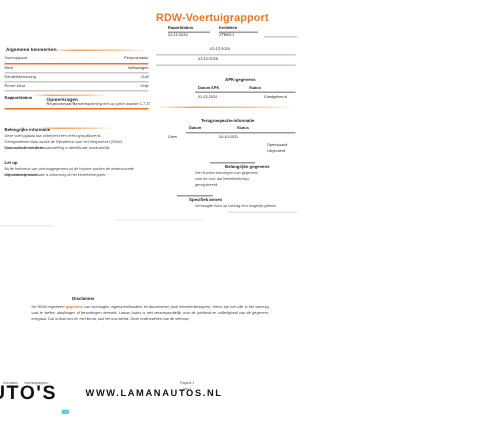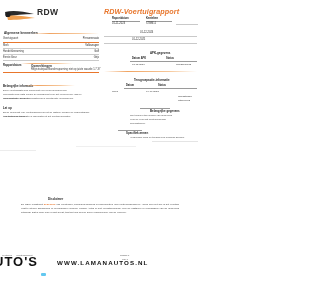--- a/index.html
+++ b/index.html
@@ -28,21 +28,21 @@
     position:absolute;left:0;top:4px;width:34px;height:13px;
   }
   .logo-text{
     position:absolute;left:33px;top:2px;
     font-size:8.5px;font-weight:700;letter-spacing:.3px;
     color:#2b2b2b;line-height:10px;
   }
   .doc-title{
     position:absolute;left:104px;top:7px;
     font-size:7.2px;font-weight:700;color:#e8762c;
-    letter-spacing:.1px;white-space:nowrap;font-style:italic;
+    letter-spacing:.1px;white-space:nowrap;
   }
 
   
   .rule-orange{position:absolute;height:1px;background:#e8762c;}
   .rule-grey{position:absolute;height:1px;background:#9a9a9a;}
   .rule-thin{position:absolute;height:1px;background:#c9c9c9;}
   .rule-fade{
     position:absolute;height:1px;
     background:linear-gradient(to right,rgba(232,118,44,0) 0%,#f0a463 25%,#f6c79a 70%,rgba(246,199,154,0) 100%);
   }
@@ -127,28 +127,20 @@
   }
   .foot-tiny{position:absolute;font-size:2.4px;color:#555;white-space:nowrap;}
 </style>
 </head>
 <body>
 
 <div class="page">
 
   <div class="hdr">
 
-    <div class="logo-wrap">
-      <svg class="logo-swoosh" viewBox="0 0 34 13">
-        <path d="M1 3 C8 1, 18 2, 30 5 C20 5, 10 6, 2 8 Z" fill="#2b2b2b"></path>
-        <path d="M3 7 C11 6, 20 7, 31 9 C21 10, 11 11, 4 11 Z" fill="#f0a050"></path>
-        <circle cx="4" cy="5.5" r="2.6" fill="#1f1f1f"></circle>
-      </svg>
-      <div class="logo-text">RDW</div>
-    </div>
 
     <div class="doc-title">RDW-Voertuigrapport</div>
 
     <div class="meta">
       <div class="meta-col" style="left:0;width:30px;">
         <div class="meta-h">Raportdatum</div>
         <div class="rule-grey" style="left:0;top:3.6px;width:28px;"></div>
         <div class="meta-v">01-11-2024</div>
       </div>
       <div class="meta-col" style="left:34px;width:30px;">

